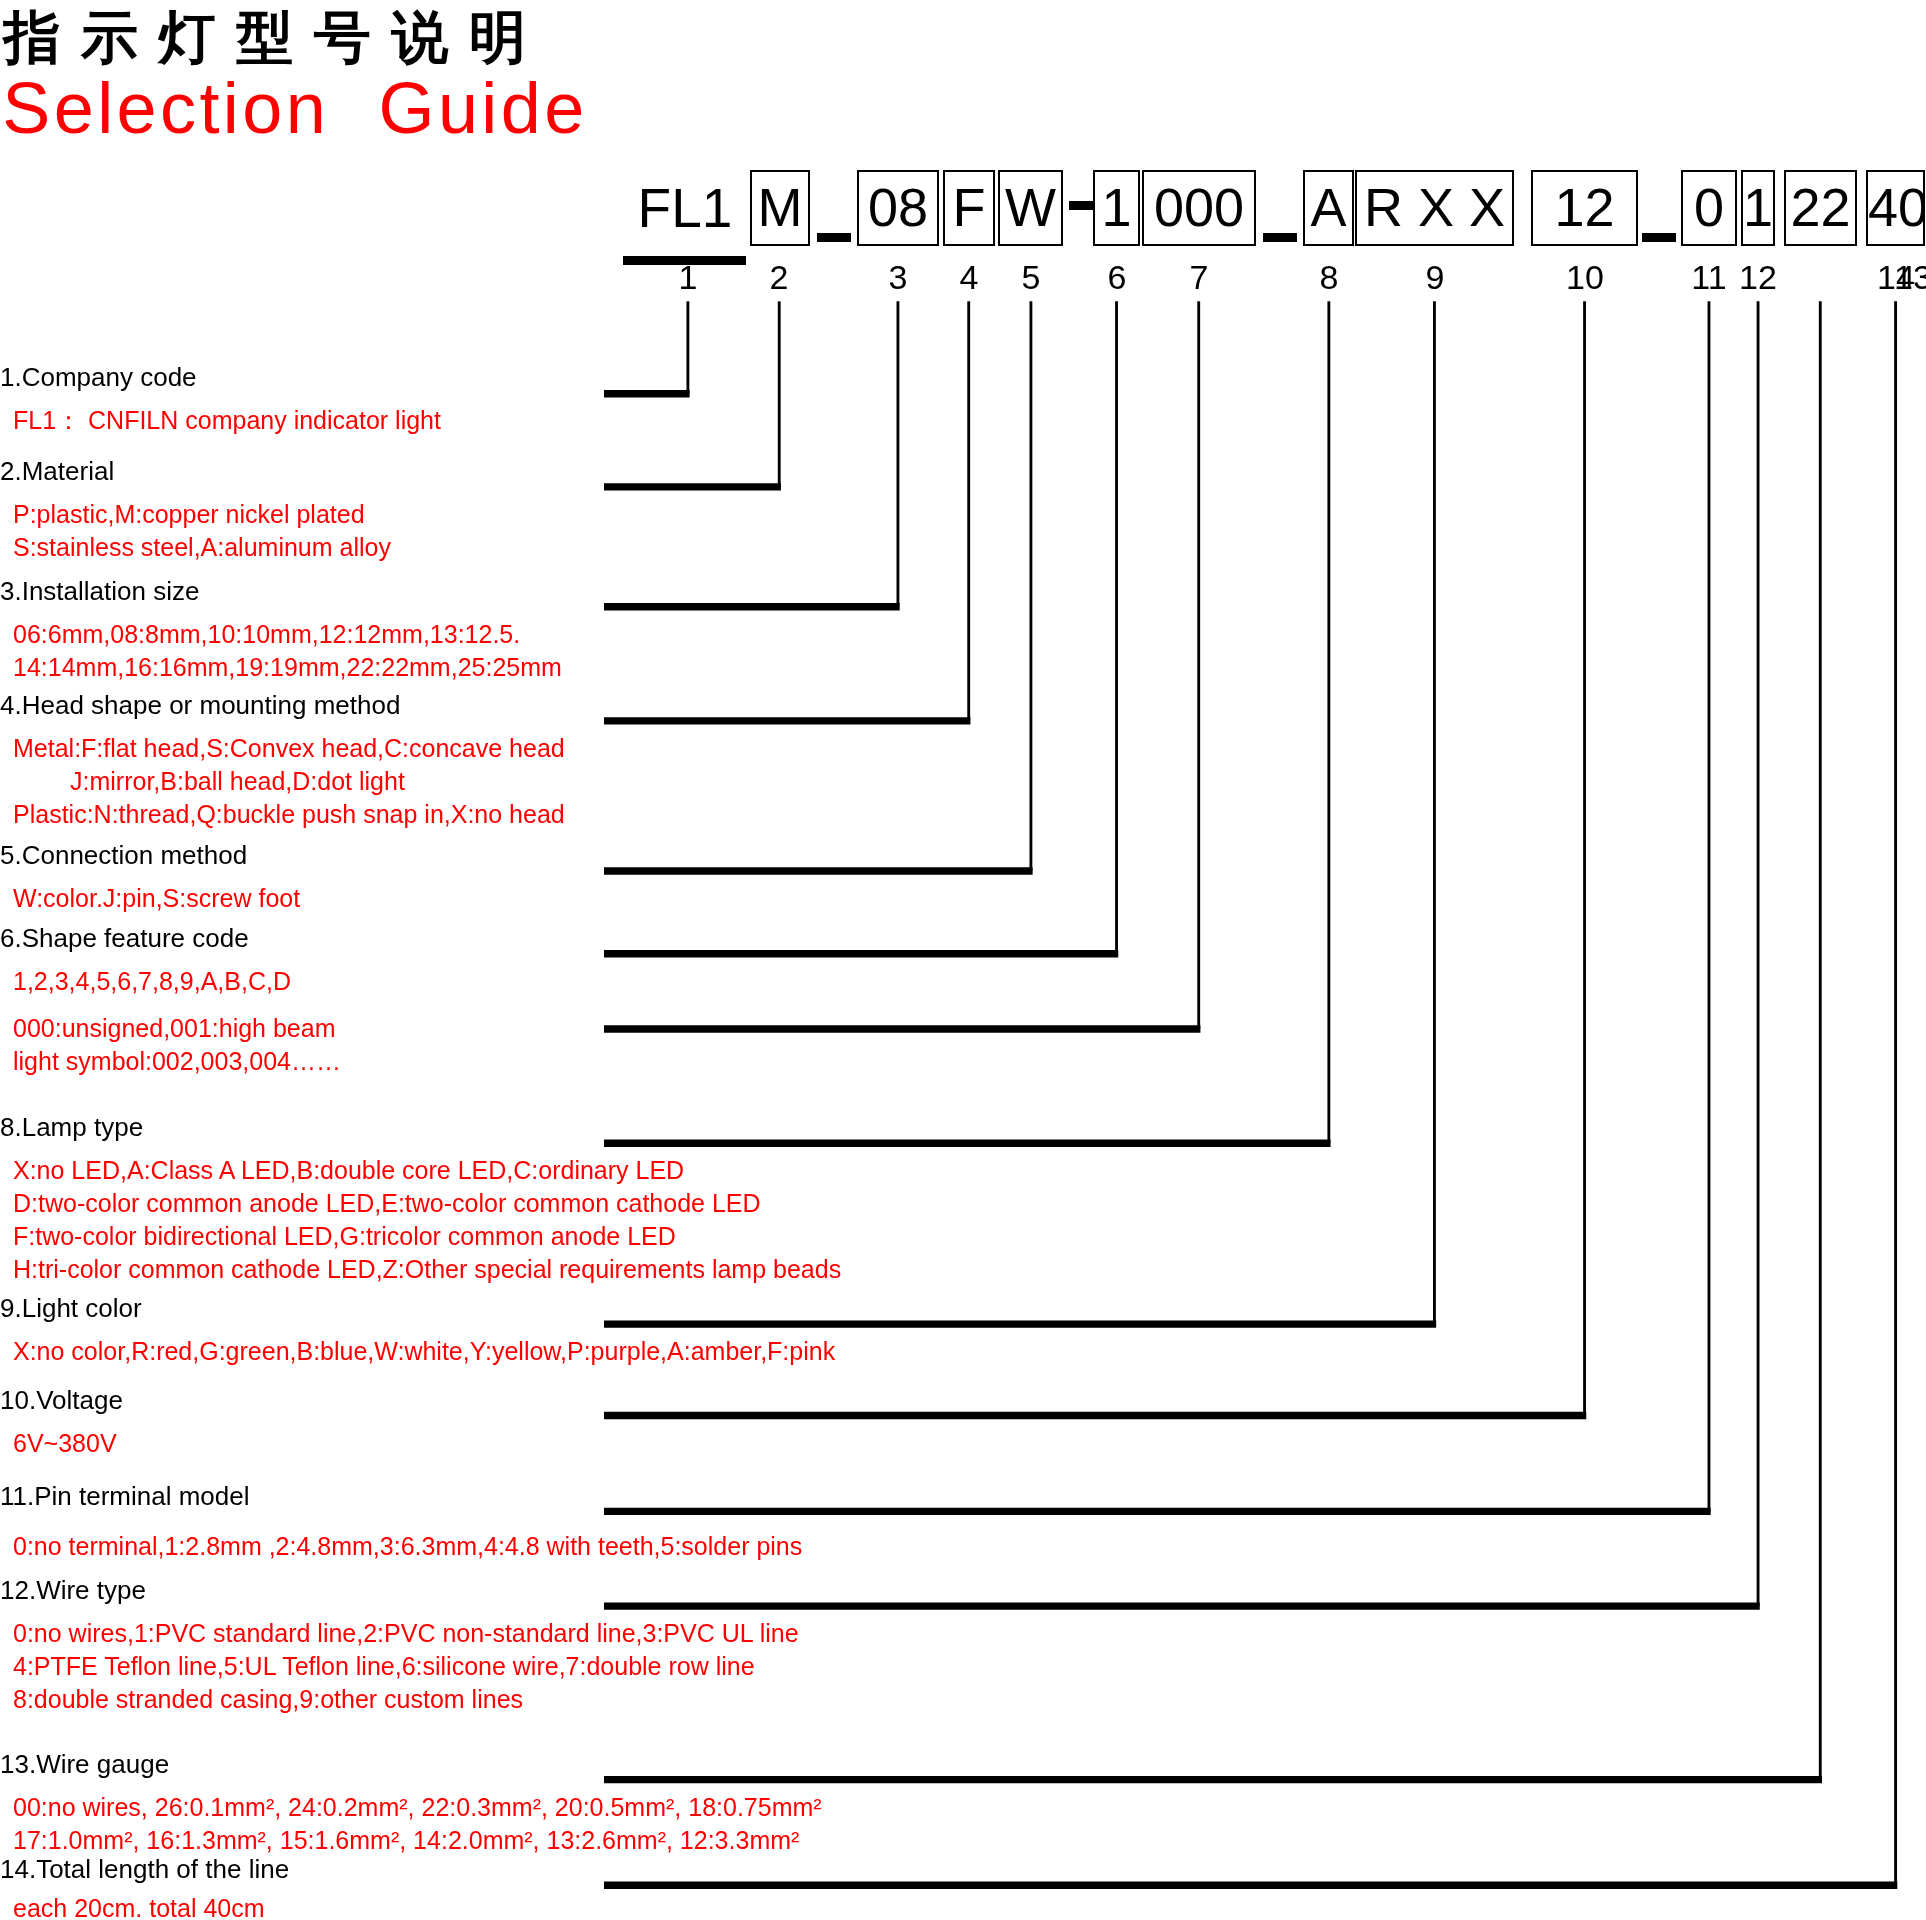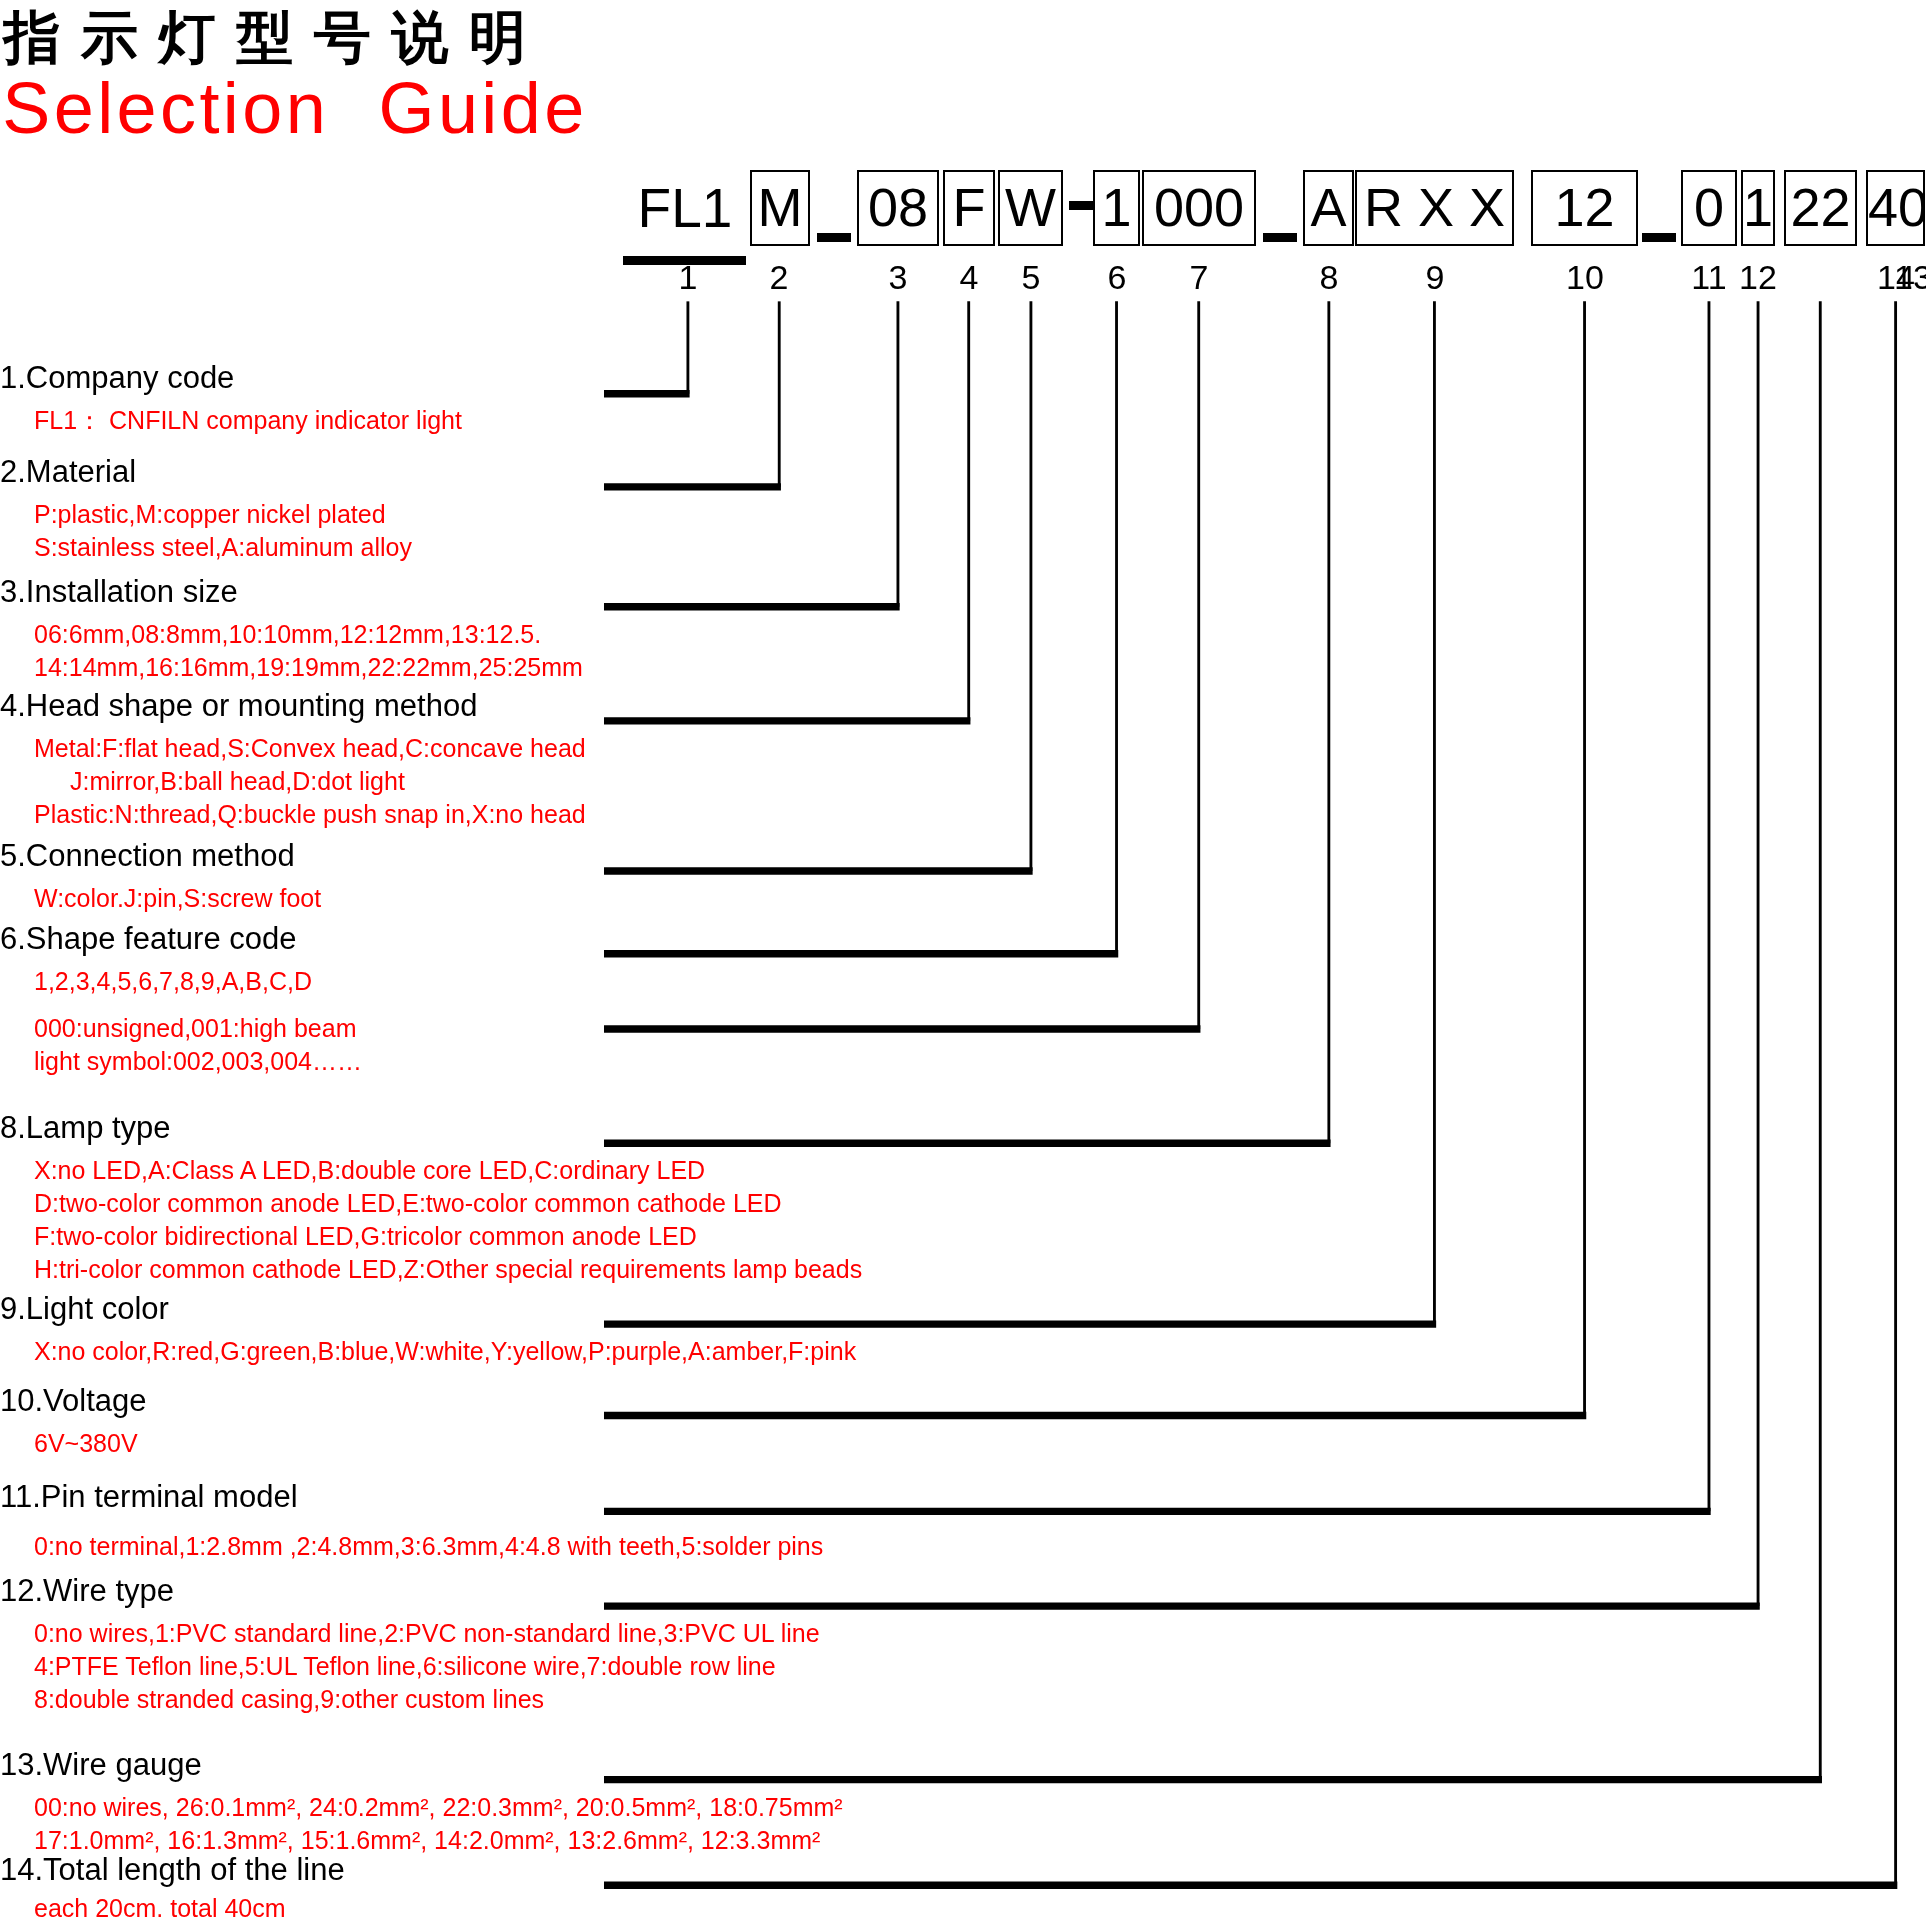--- a/index.html
+++ b/index.html
@@ -15,24 +15,24 @@
   .code-box{position:absolute;top:170px;height:76px;box-sizing:border-box;border:2.9px solid #000;
             font-size:54px;line-height:71px;text-align:center;white-space:nowrap;overflow:hidden;}
   .fl1-underline{position:absolute;top:256px;height:9px;background:#000;}
   .sep{position:absolute;background:#000;height:9px;}
   .sep-low{top:233px;}
   .sep-mid{top:201px;}
   .pos-num{position:absolute;top:258px;width:86px;font-size:34px;text-align:center;}
   .connectors{position:absolute;left:0;top:0;width:1926px;height:1920px;}
   
   .section{position:absolute;left:0;width:970px;}
-  .sec-heading{font-size:31px;line-height:35px;color:#000;white-space:nowrap;}
+  .sec-heading{font-size:26px;line-height:35px;color:#000;white-space:nowrap;}
   .sec-body{margin-top:9px;}
   .sec-body.gap-lg{margin-top:16px;}
-  .sec-line{font-size:25px;line-height:33px;color:#ff0000;padding-left:34px;white-space:nowrap;}
+  .sec-line{font-size:25px;line-height:33px;color:#ff0000;padding-left:13px;white-space:nowrap;}
   .sec-line.indent{padding-left:70px;}
 </style>
 </head>
 <body>
 
 <div class="page">
 
   <div class="title-zh">指示灯型号说明</div>
   <div class="title-en">Selection Guide</div>
 

